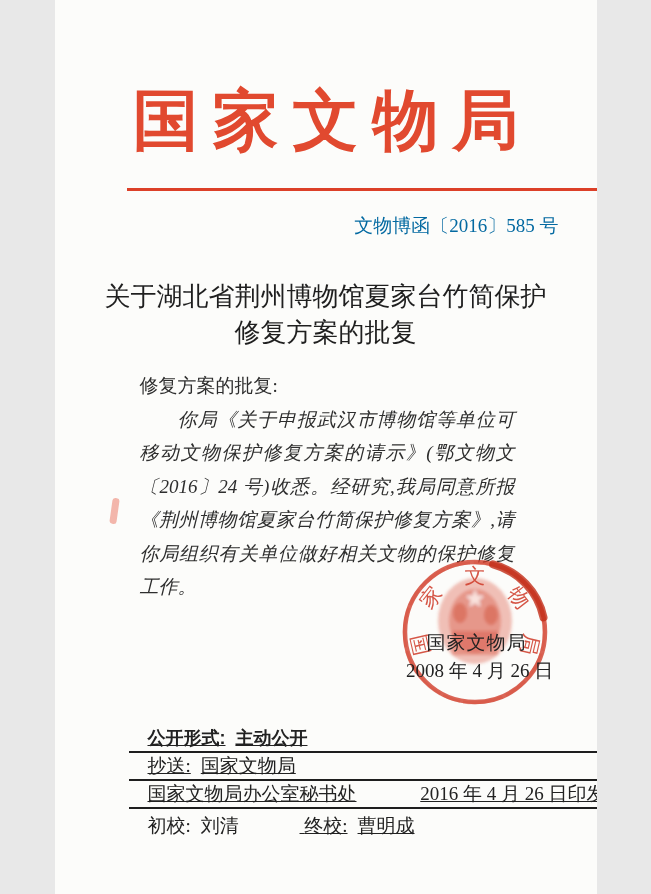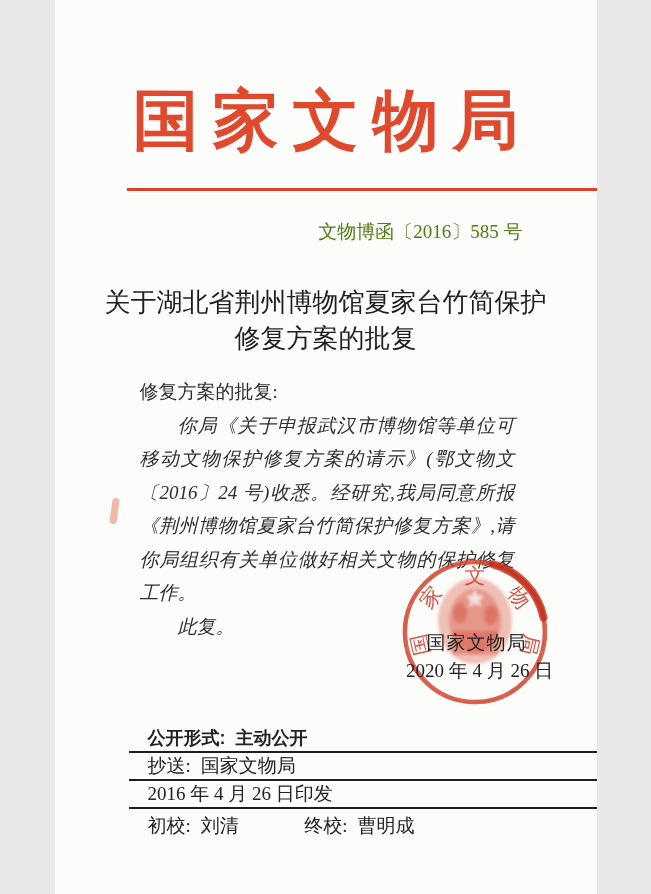--- a/index.html
+++ b/index.html
@@ -24,26 +24,26 @@
     letter-spacing:14px;
     padding-left:14px; 
     white-space:nowrap;
   }
   .red-rule {
     margin:32px 0 0 72px;
     width:496px; height:3px;
     background:#dc4028;
   }
   .doc-number {
-    margin-top:28px;
-    padding-right:74px;
+    margin-top:22px;
+    padding-right:38px;
     text-align:right;
     font-size:19px;
     line-height:26px;
-    color:#4d7c0f;
+    color:#0369a1;
   }
   .doc-title {
     margin-top:40px;
     text-align:center;
     font-size:26px;
     line-height:36px;
     font-weight:normal;
     color:#1f1f1f;
   }
   .body-text {
@@ -67,20 +67,21 @@
   
   .footer {
     position:absolute; left:74px; top:725px; width:481px;
     font-size:19px; color:#222;
   }
   .f-row {
     padding:3px 4px 3px 19px;
     line-height:20px;
     border-bottom:2px solid #1e1e1e;
     white-space:nowrap;
+    text-decoration:underline;
   }
   .f-row.last { border-bottom:none; padding-top:7px; }
   .f-bold { font-weight:bold; font-family:"Liberation Sans","DejaVu Sans",sans-serif; font-size:18px; }
   .f-split { display:flex; justify-content:space-between; }
   .f-label { margin-right:10px; }
   .f-group1 { display:inline-block; width:152px; }
   
   .smudge {
     position:absolute; left:56px; top:498px; width:7px; height:26px;
     background:#e9705c; opacity:0.5; border-radius:3px;
@@ -99,21 +100,20 @@
   <div class="doc-number">文物博函〔2016〕585 号</div>
 
   <div class="doc-title">
     <div>关于湖北省荆州博物馆夏家台竹简保护</div>
     <div>修复方案的批复</div>
   </div>
 
   <div class="body-text">
     <div>修复方案的批复:</div>
     <div class="indent">你局《关于申报武汉市博物馆等单位可移动文物保护修复方案的请示》(鄂文物文〔2016〕24 号)收悉。经研究,我局同意所报《荆州博物馆夏家台竹简保护修复方案》,请你局组织有关单位做好相关文物的保护修复工作。</div>
-    <div class="indent">此复。</div>
   </div>
 
   <div class="smudge"></div>
 
   <svg class="seal-svg" viewBox="0 0 162 162">
     <defs>
       <filter id="sblur" x="-20%" y="-20%" width="140%" height="140%">
         <feGaussianBlur stdDeviation="1.6"></feGaussianBlur>
       </filter>
     </defs>
@@ -134,30 +134,31 @@
     <g font-family="'Liberation Serif','DejaVu Serif',serif" font-size="21" fill="#cf3a28" opacity="0.85" text-anchor="middle">
       <text x="26.4" y="93.6" transform="rotate(-103 26.4 93.6)" dominant-baseline="central">国</text>
       <text x="36.9" y="46.5" transform="rotate(-52 36.9 46.5)" dominant-baseline="central">家</text>
       <text x="81" y="25" dominant-baseline="central">文</text>
       <text x="125.1" y="46.5" transform="rotate(52 125.1 46.5)" dominant-baseline="central">物</text>
       <text x="135.6" y="93.6" transform="rotate(103 135.6 93.6)" dominant-baseline="central">局</text>
     </g>
   </svg>
 
   <div class="sig-name">国家文物局</div>
-  <div class="sig-date">2020 年 4 月 26 日</div>
+  <div class="sig-date">2008 年 4 月 26 日</div>
 
   <div class="footer">
     <div class="f-row f-bold">
       <span class="f-label">公开形式:</span><span>主动公开</span>
     </div>
     <div class="f-row">
       <span class="f-label">抄送:</span><span>国家文物局</span>
     </div>
     <div class="f-row f-split">
+      <span>国家文物局办公室秘书处</span>
       <span>2016 年 4 月 26 日印发</span>
     </div>
     <div class="f-row last">
       <span class="f-group1"><span class="f-label">初校:</span><span>刘清</span></span>
       <span><span class="f-label">终校:</span><span>曹明成</span></span>
     </div>
   </div>
 
 </div>
 

